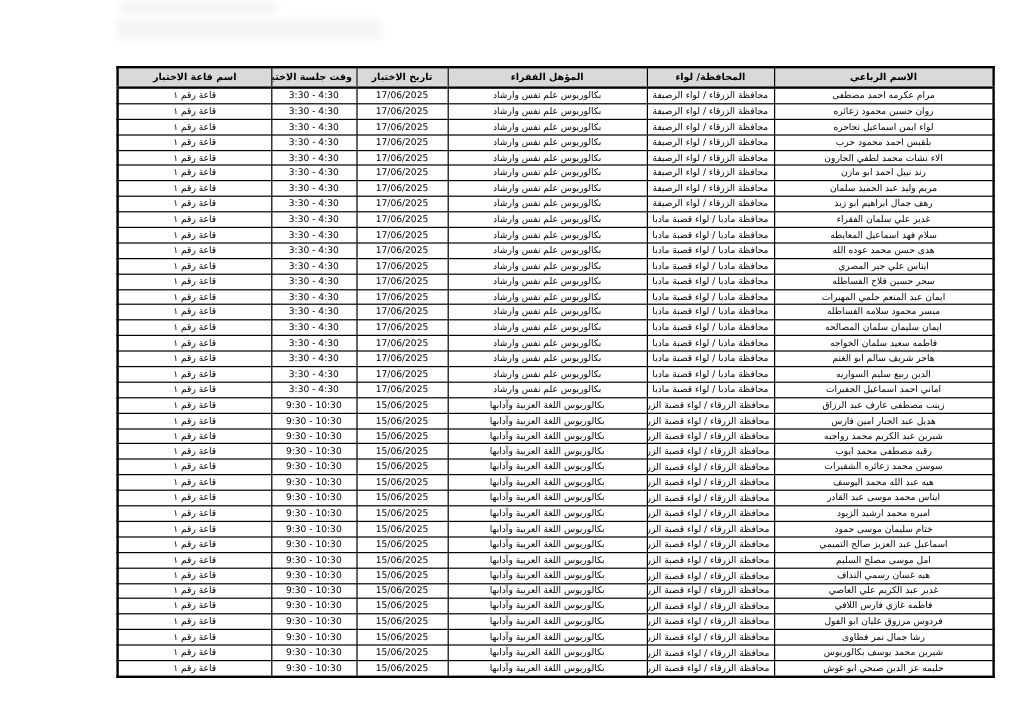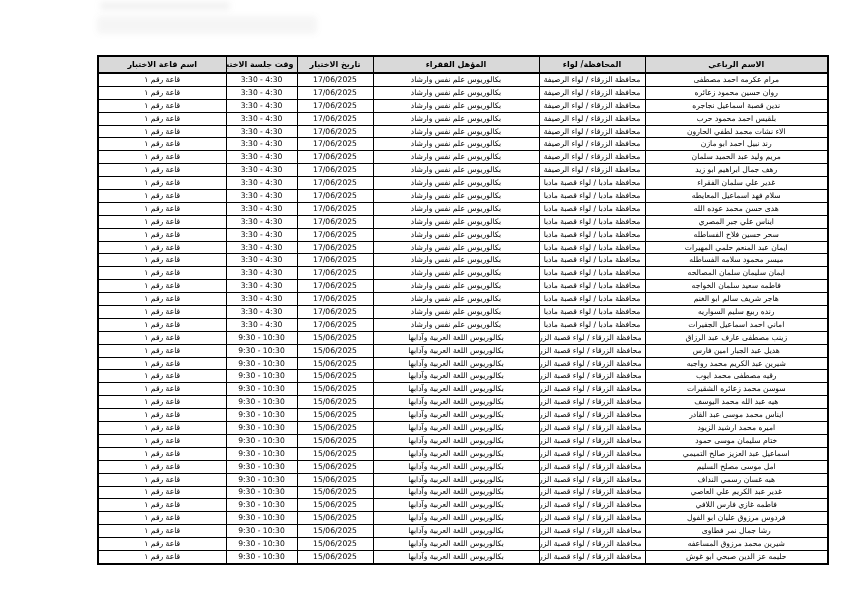--- a/index.html
+++ b/index.html
@@ -93,21 +93,21 @@
         </tr>
         <tr>
           <td>روان حسين محمود زعائره</td>
           <td>محافظة الزرقاء / لواء الرصيفة</td>
           <td>بكالوريوس علم نفس وارشاد</td>
           <td class="ltr-cell">17/06/2025</td>
           <td class="ltr-cell">3:30 - 4:30</td>
           <td>قاعة رقم ١</td>
         </tr>
         <tr>
-          <td>ندين قصبة اسماعيل نجاجره</td>
+          <td>لواء ايمن اسماعيل نجاجره</td>
           <td>محافظة الزرقاء / لواء الرصيفة</td>
           <td>بكالوريوس علم نفس وارشاد</td>
           <td class="ltr-cell">17/06/2025</td>
           <td class="ltr-cell">3:30 - 4:30</td>
           <td>قاعة رقم ١</td>
         </tr>
         <tr>
           <td>بلقيس احمد محمود حرب</td>
           <td>محافظة الزرقاء / لواء الرصيفة</td>
           <td>بكالوريوس علم نفس وارشاد</td>
@@ -221,21 +221,21 @@
         </tr>
         <tr>
           <td>هاجر شريف سالم ابو الغنم</td>
           <td>محافظة مادبا / لواء قصبة مادبا</td>
           <td>بكالوريوس علم نفس وارشاد</td>
           <td class="ltr-cell">17/06/2025</td>
           <td class="ltr-cell">3:30 - 4:30</td>
           <td>قاعة رقم ١</td>
         </tr>
         <tr>
-          <td>رنده ربيع سليم السواريه</td>
+          <td>الدين ربيع سليم السواريه</td>
           <td>محافظة مادبا / لواء قصبة مادبا</td>
           <td>بكالوريوس علم نفس وارشاد</td>
           <td class="ltr-cell">17/06/2025</td>
           <td class="ltr-cell">3:30 - 4:30</td>
           <td>قاعة رقم ١</td>
         </tr>
         <tr>
           <td>اماني احمد اسماعيل الجفيرات</td>
           <td>محافظة مادبا / لواء قصبة مادبا</td>
           <td>بكالوريوس علم نفس وارشاد</td>
@@ -365,21 +365,21 @@
         </tr>
         <tr>
           <td>رشا جمال نمر فطاوى</td>
           <td>محافظة الزرقاء / لواء قصبة الزرقاء</td>
           <td>بكالوريوس اللغة العربية وآدابها</td>
           <td class="ltr-cell">15/06/2025</td>
           <td class="ltr-cell">9:30 - 10:30</td>
           <td>قاعة رقم ١</td>
         </tr>
         <tr>
-          <td>شيرين محمد مرزوق المساعفه</td>
+          <td>شيرين محمد يوسف بكالوريوس</td>
           <td>محافظة الزرقاء / لواء قصبة الزرقاء</td>
           <td>بكالوريوس اللغة العربية وآدابها</td>
           <td class="ltr-cell">15/06/2025</td>
           <td class="ltr-cell">9:30 - 10:30</td>
           <td>قاعة رقم ١</td>
         </tr>
         <tr>
           <td>حليمه عز الدين صبحي ابو غوش</td>
           <td>محافظة الزرقاء / لواء قصبة الزرقاء</td>
           <td>بكالوريوس اللغة العربية وآدابها</td>

